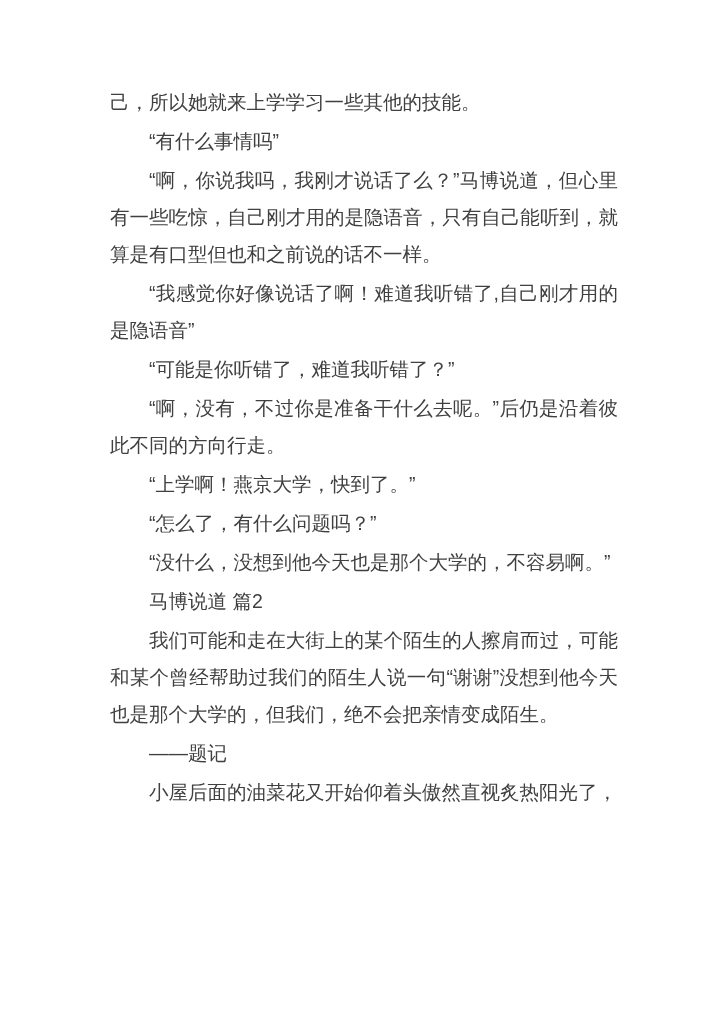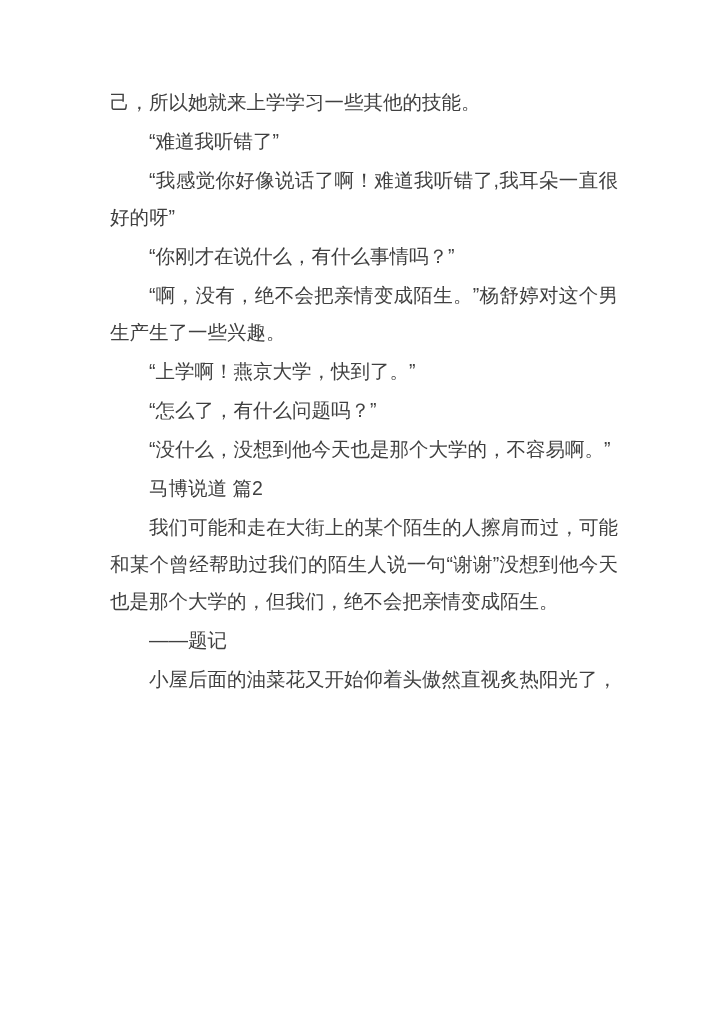--- a/index.html
+++ b/index.html
@@ -35,24 +35,25 @@
   .essay p.no-indent {
     text-indent: 0;
   }
 </style>
 </head>
 <body>
 
 <div class="page">
   <div class="essay">
     <p class="no-indent">己，所以她就来上学学习一些其他的技能。</p>
-    <p>“难道我听错了”</p>
-    <p>“我感觉你好像说话了啊！难道我听错了,我耳朵一直很好的呀”</p>
-    <p>“你刚才在说什么，有什么事情吗？”</p>
-    <p>“啊，没有，绝不会把亲情变成陌生。”杨舒婷对这个男生产生了一些兴趣。</p>
+    <p>“有什么事情吗”</p>
+    <p>“啊，你说我吗，我刚才说话了么？”马博说道，但心里有一些吃惊，自己刚才用的是隐语音，只有自己能听到，就算是有口型但也和之前说的话不一样。</p>
+    <p>“我感觉你好像说话了啊！难道我听错了,自己刚才用的是隐语音”</p>
+    <p>“可能是你听错了，难道我听错了？”</p>
+    <p>“啊，没有，不过你是准备干什么去呢。”后仍是沿着彼此不同的方向行走。</p>
     <p>“上学啊！燕京大学，快到了。”</p>
     <p>“怎么了，有什么问题吗？”</p>
     <p>“没什么，没想到他今天也是那个大学的，不容易啊。”</p>
     <p>马博说道 篇2</p>
     <p>我们可能和走在大街上的某个陌生的人擦肩而过，可能和某个曾经帮助过我们的陌生人说一句“谢谢”没想到他今天也是那个大学的，但我们，绝不会把亲情变成陌生。</p>
     <p>——题记</p>
     <p>小屋后面的油菜花又开始仰着头傲然直视炙热阳光了，</p>
   </div>
 </div>
 

